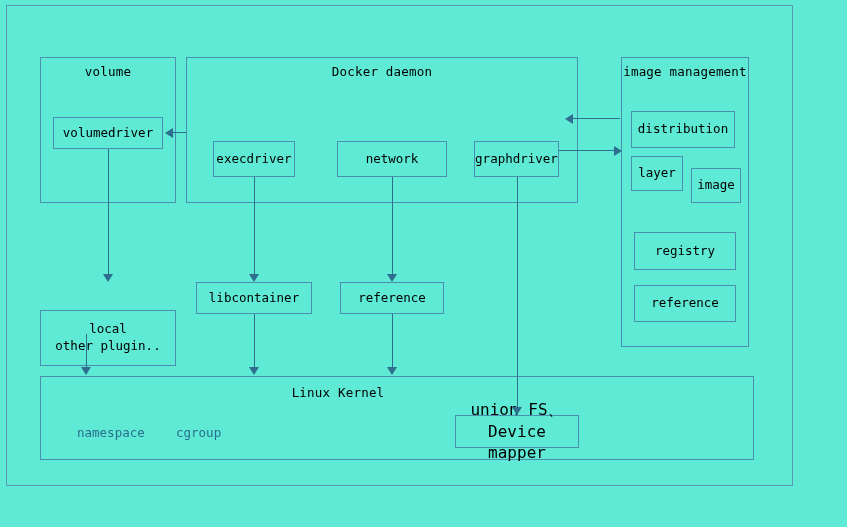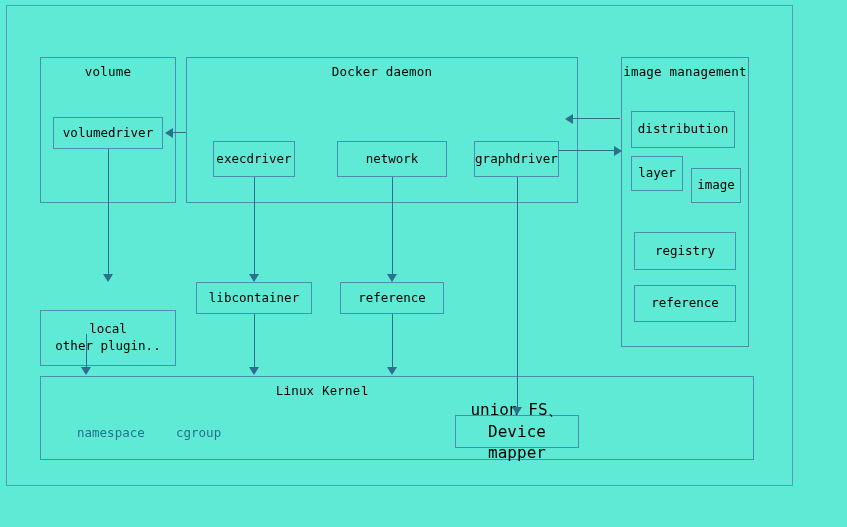--- a/index.html
+++ b/index.html
@@ -121,21 +121,21 @@
   <div class="leaf" style="left:691px; top:168px; width:50px; height:35px;">image</div>
   <div class="leaf" style="left:634px; top:232px; width:102px; height:38px;">registry</div>
   <div class="leaf" style="left:634px; top:285px; width:102px; height:37px;">reference</div>
 
   <div class="leaf" style="left:40px; top:282px; width:136px; height:56px;margin-top:28px;">local
 other plugin..</div>
   <div class="leaf" style="left:196px; top:282px; width:116px; height:32px;">libcontainer</div>
   <div class="leaf" style="left:340px; top:282px; width:104px; height:32px;">reference</div>
 
   <div class="box" style="left:40px; top:376px; width:714px; height:84px;"></div>
-  <div class="grp-title" style="left:36px; width:572px; top:385px;font-family:Liberation Mono, monospace;">Linux Kernel</div>
+  <div class="grp-title" style="left:52px; width:572px; top:385px;">Linux Kernel</div>
   <div class="kernel-label" style="left:77px; top:425px;">namespace</div>
   <div class="kernel-label" style="left:176px; top:425px;">cgroup</div>
   <div class="leaf" style="left:455px; top:415px; width:124px; height:33px; font-size:16px;">union FS、Device
 mapper</div>
 
   <div class="hline" style="left:172px; top:132px; width:14px;"></div>
   <div class="arrow-left" style="left:165px; top:128px;"></div>
 
   <div class="hline" style="left:570px; top:118px; width:50px;"></div>
   <div class="arrow-left" style="left:565px; top:114px;"></div>

